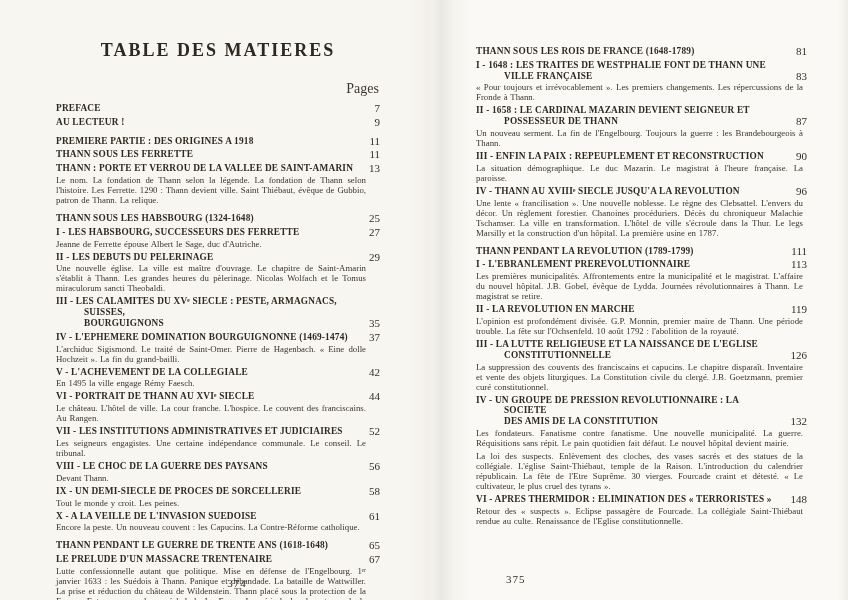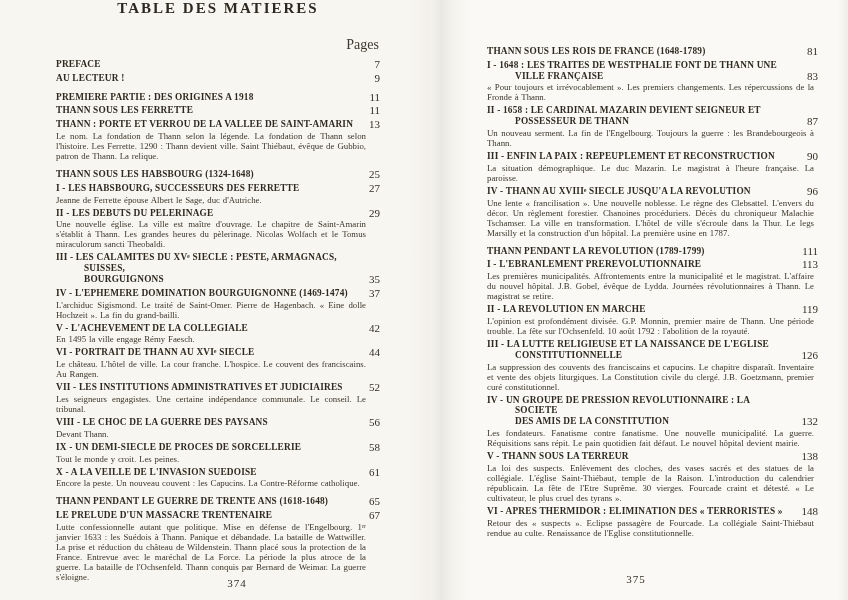--- a/index.html
+++ b/index.html
@@ -13,25 +13,25 @@
   .gutter {
     position:absolute; left:410px; top:0; width:60px; height:600px;
     background:linear-gradient(90deg, rgba(139,129,112,0) 0%, rgba(139,129,112,0.07) 38%,
       rgba(139,129,112,0.14) 52%, rgba(139,129,112,0.05) 72%, rgba(139,129,112,0) 100%);
   }
   .edge-right {
     position:absolute; right:0; top:0; width:10px; height:600px;
     background:linear-gradient(90deg, rgba(139,129,112,0) 0%, rgba(139,129,112,0.10) 100%);
   }
   .col-left  { position:absolute; left:56px;  top:0;    width:324px; }
-  .col-right { position:absolute; left:487px; top:40px; width:331px; }
+  .col-right { position:absolute; left:476px; top:40px; width:331px; }
 
   .toc-title {
-    text-align:center; font-weight:bold;
-    font-size:15px; letter-spacing:2px; color:#2e2920;
+    margin-top:40px; text-align:center; font-weight:bold;
+    font-size:18px; letter-spacing:2px; color:#2e2920;
   }
   .pages-label { text-align:right; font-size:14px; margin-top:20px; padding-right:1px; color:#3e382e; }
 
   .entries { margin-top:6px; }
   .entry { margin-top:3px; }
   .entry.part { margin-top:8px; }
   .entry.first { margin-top:0; }
 
   .erow { display:flex; align-items:flex-end; }
   .etitle {
@@ -44,21 +44,21 @@
     font-size:11px; line-height:10.8px; color:#332e25;
   }
   .edesc {
     margin:1px 14px 0 0; font-size:8.8px; line-height:10px;
     text-align:justify; color:#3c362c; word-spacing:0.6px;
   }
   .col-right .edesc { margin-right:4px; }
 
   .folio { position:absolute; font-size:11px; color:#332e25; letter-spacing:1px; }
   .folio-left  { left:107px; top:577px; width:260px; text-align:center; }
-  .folio-right { left:506px; top:573px; width:260px; text-align:center; }
+  .folio-right { left:506px; top:573px; width:260px; }
 </style>
 </head>
 <body>
 
 <div id="canvas">
   <div class="left-tint"></div>
   <div class="gutter"></div>
   <div class="edge-right"></div>
 
   <div class="col-left">
@@ -281,24 +281,20 @@
 
       <div class="entry">
         <div class="erow">
           <div class="etitle"><span>IV - UN GROUPE DE PRESSION REVOLUTIONNAIRE : LA SOCIETE</span><span class="l2">DES AMIS DE LA CONSTITUTION</span></div>
           <div class="epage">132</div>
         </div>
         <p class="edesc">Les fondateurs. Fanatisme contre fanatisme. Une nouvelle municipalité. La guerre. Réquisitions sans répit. Le pain quotidien fait défaut. Le nouvel hôpital devient mairie.</p>
       </div>
 
       <div class="entry">
-        <div class="erow">
-          <div class="etitle">V - THANN SOUS LA TERREUR</div>
-          <div class="epage">138</div>
-        </div>
         <p class="edesc">La loi des suspects. Enlèvement des cloches, des vases sacrés et des statues de la collégiale. L'église Saint-Thiébaut, temple de la Raison. L'introduction du calendrier républicain. La fête de l'Etre Suprême. 30 vierges. Fourcade craint et détesté. « Le cultivateur, le plus cruel des tyrans ».</p>
       </div>
 
       <div class="entry">
         <div class="erow">
           <div class="etitle">VI - APRES THERMIDOR : ELIMINATION DES « TERRORISTES »</div>
           <div class="epage">148</div>
         </div>
         <p class="edesc">Retour des « suspects ». Eclipse passagère de Fourcade. La collégiale Saint-Thiébaut rendue au culte. Renaissance de l'Eglise constitutionnelle.</p>
       </div>

